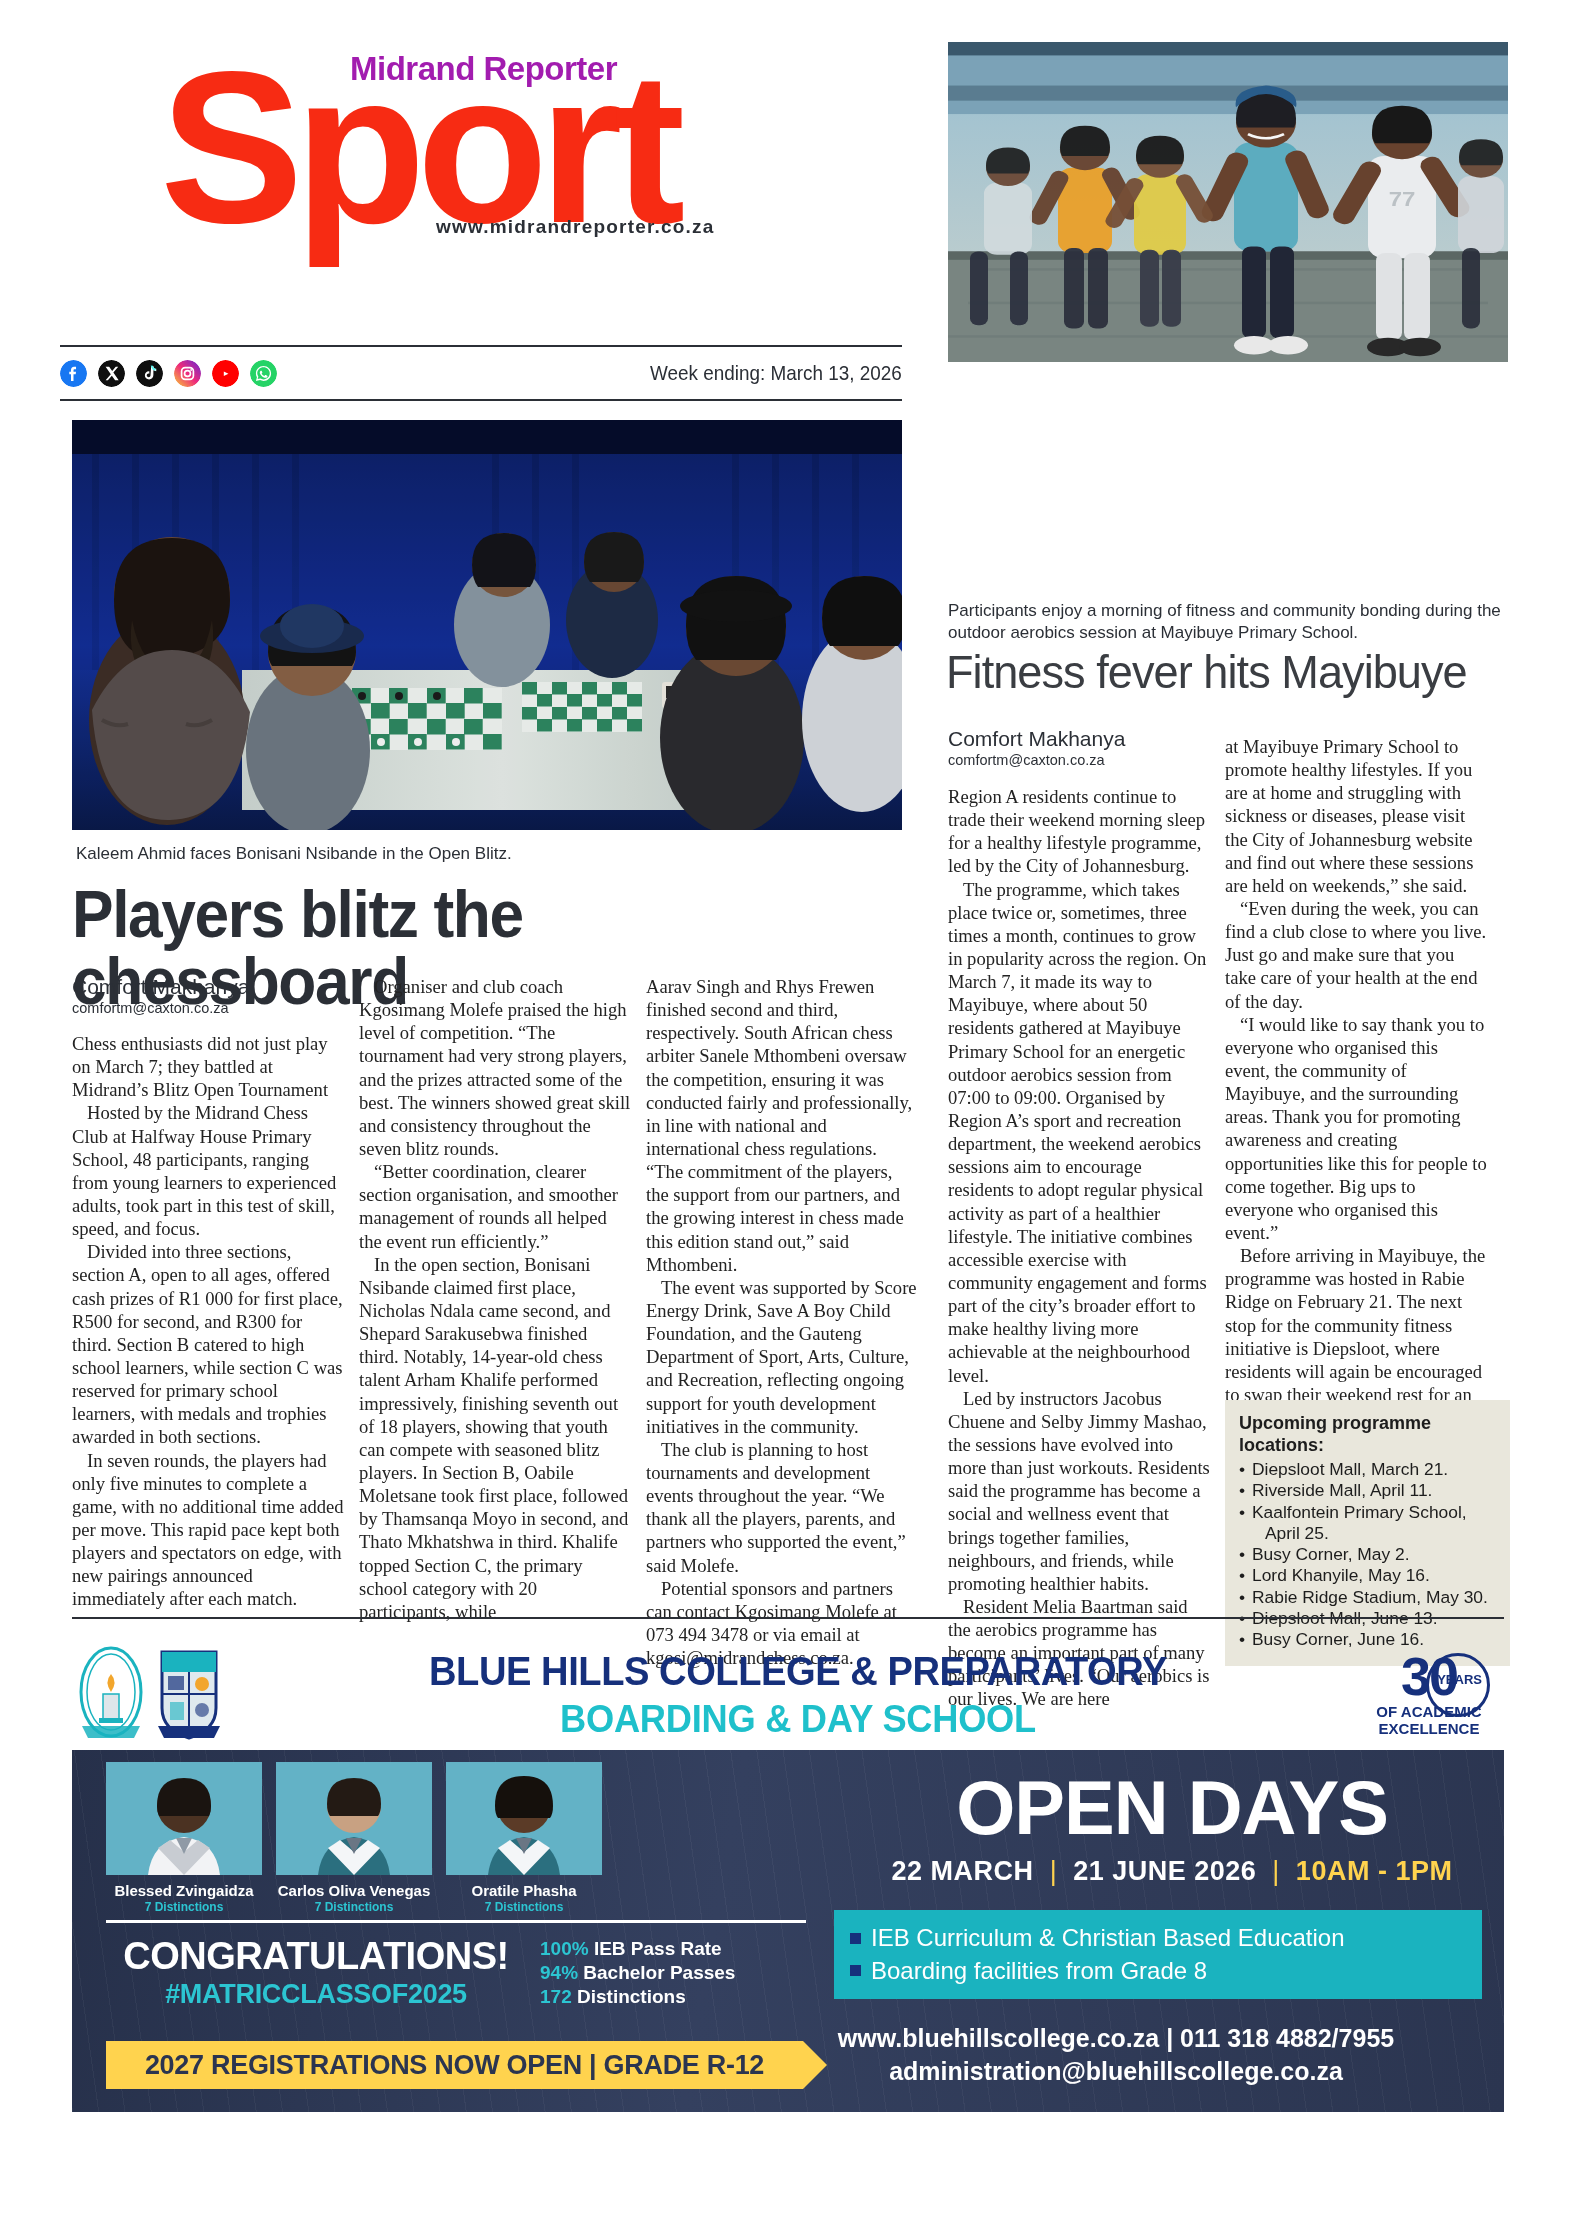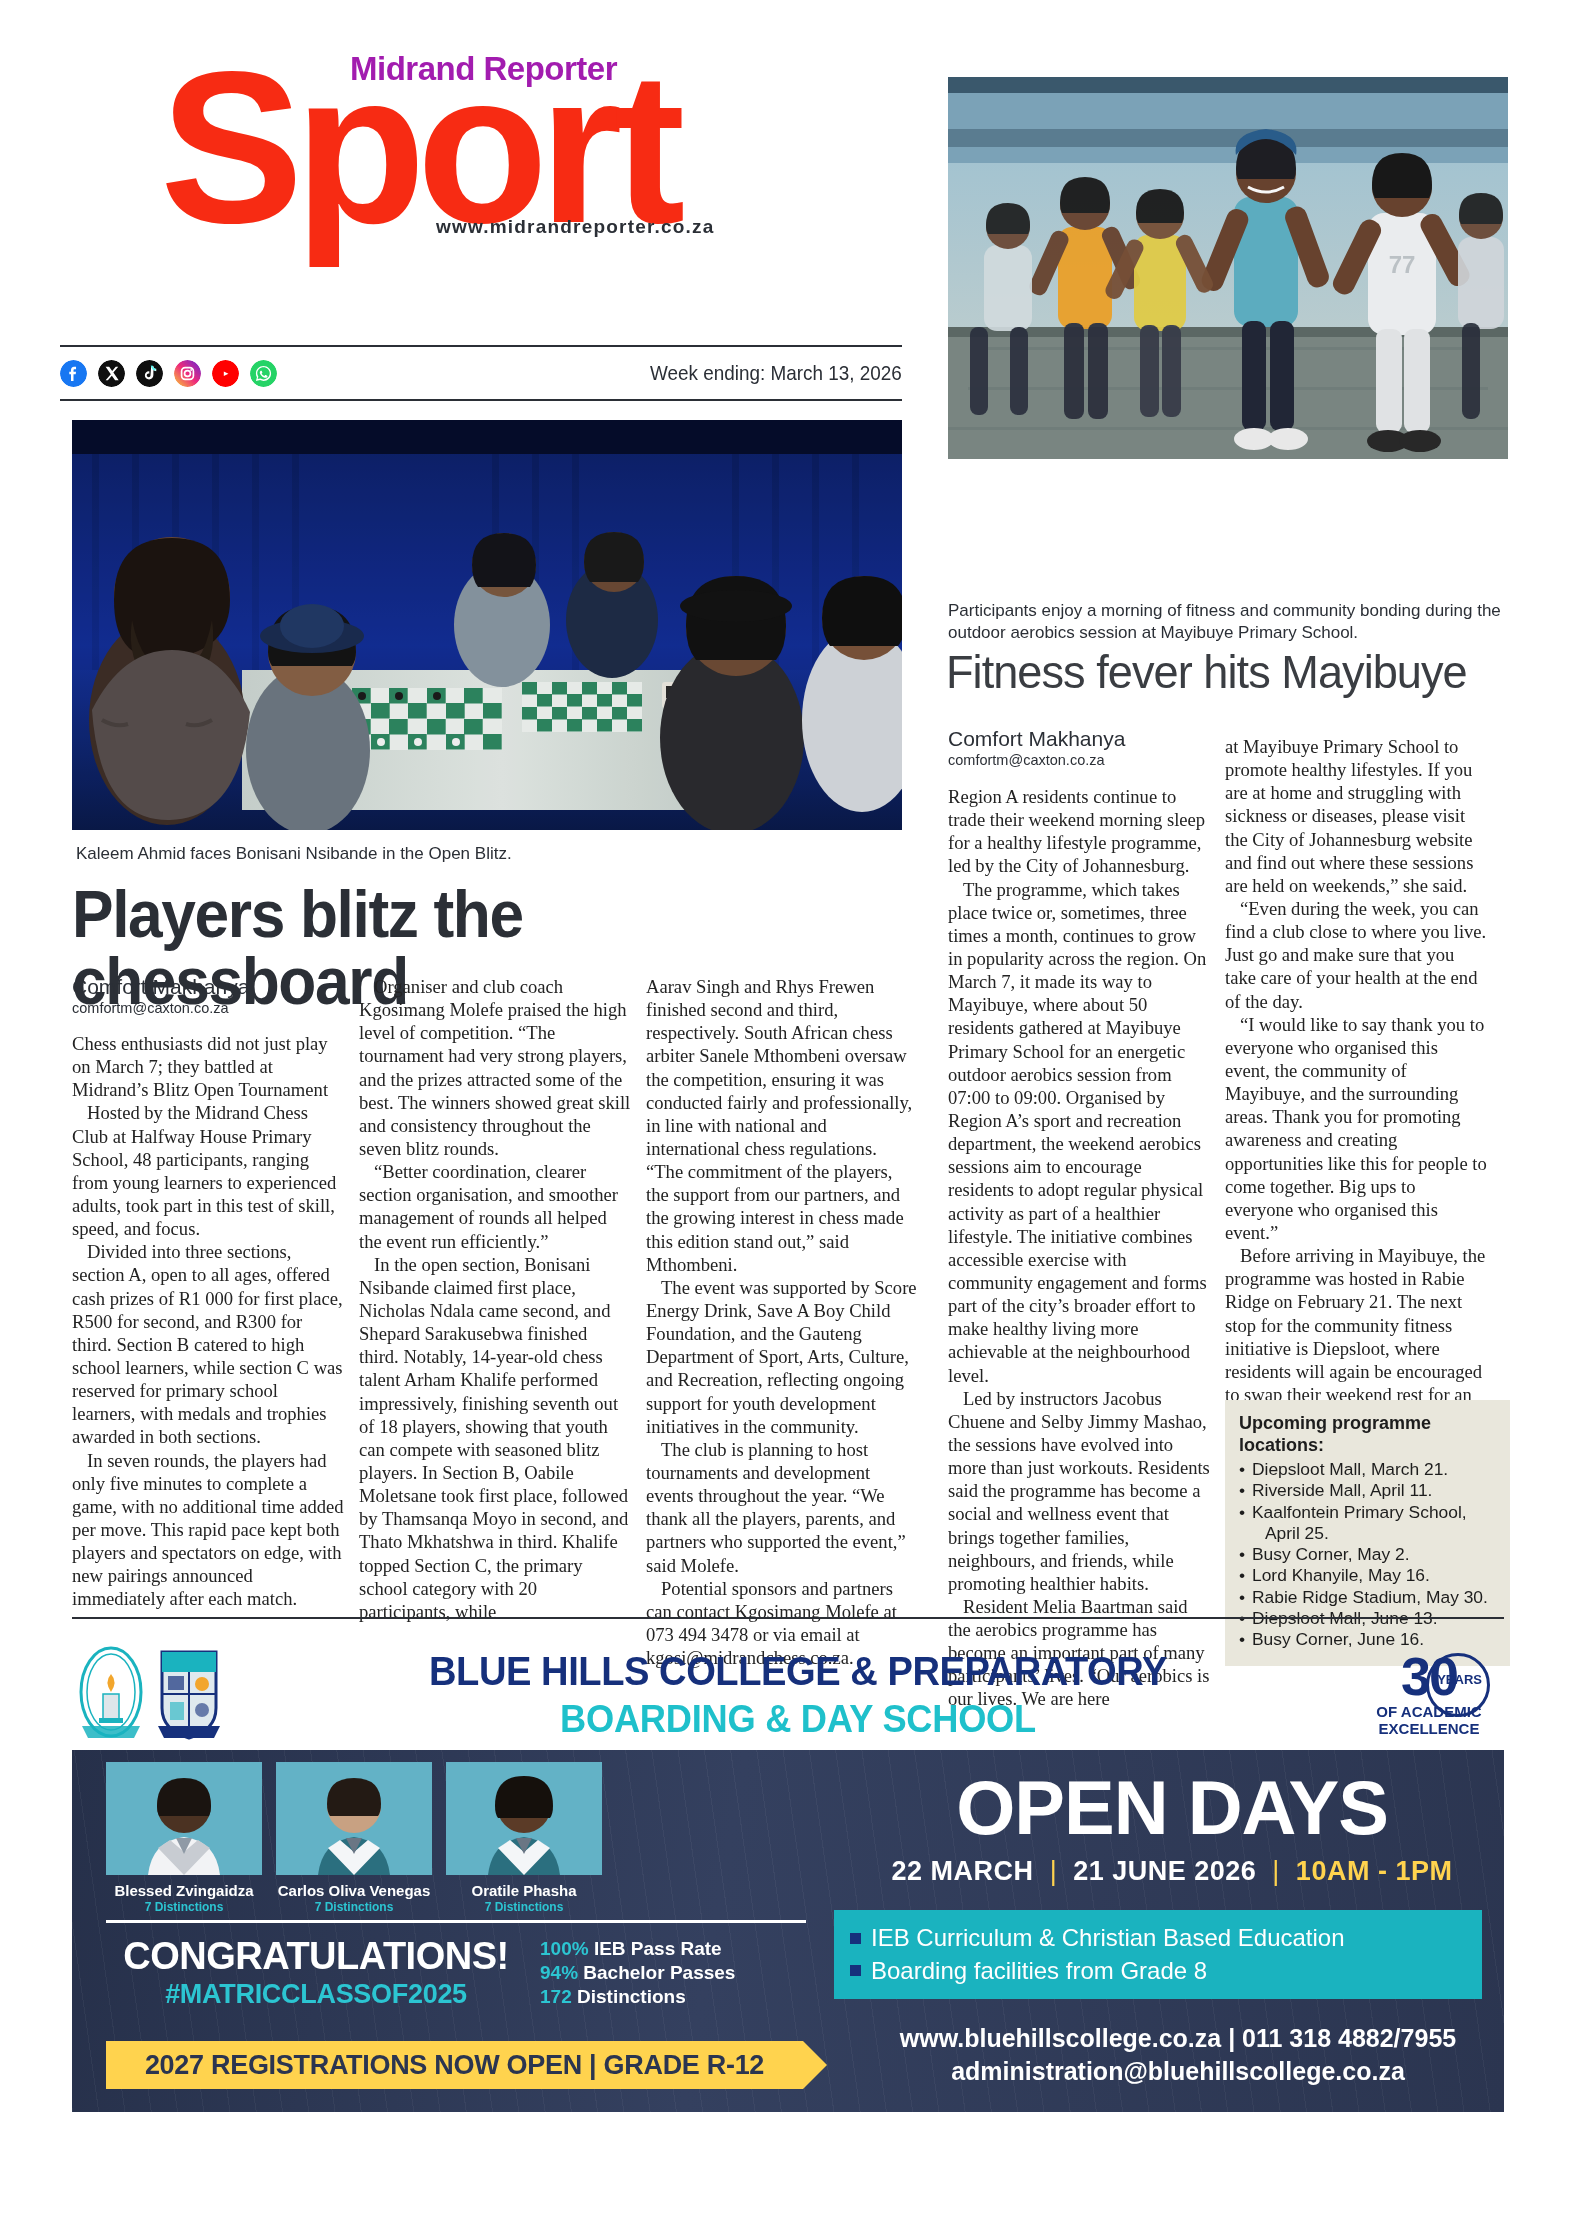--- a/index.html
+++ b/index.html
@@ -42,21 +42,21 @@
   .sic { width: 27px; height: 27px; border-radius: 50%; display: block; }
   .week-ending {
     margin-left: auto; font-size: 21px; color: #2b2f36; letter-spacing: 0px;
     font-family: "Liberation Sans", sans-serif;
     transform: scaleX(0.9); transform-origin: right center;
   }
 
   
   .photo { position: absolute; overflow: hidden; }
   .photo-chess { left: 72px; top: 420px; width: 830px; height: 410px; }
-  .photo-fitness { left: 948px; top: 42px; width: 560px; height: 382px; margin-top: 35px; }
+  .photo-fitness { left: 948px; top: 42px; width: 560px; height: 320px; }
 
   .chess-img { width: 100%; height: 100%; display: block; }
   .fit-img { width: 100%; height: 100%; display: block; }
 
   .caption {
     font-size: 17px; line-height: 1.3; color: #2b2f36;
     font-family: "Liberation Sans", sans-serif;
   }
   .cap-chess { position: absolute; left: 76px; top: 843px; width: 830px; }
   .cap-fitness { position: absolute; left: 948px; top: 600px; width: 562px; }
@@ -184,21 +184,21 @@
   .od-dates { margin-top: 10px; font-size: 27px; font-weight: bold; color: #ffffff; letter-spacing: 0.5px;
     font-family: "Liberation Sans", sans-serif; }
   .od-dates .tm { color: #ffd34e; }
   .od-dates .sep { color: #ffd34e; font-weight: normal; }
 
   .teal-block { position: absolute; left: 762px; top: 160px; width: 648px; background: #1ab3bf; padding: 12px 16px; z-index: 2; }
   .teal-block div { font-size: 24px; color: #ffffff; line-height: 1.36;
     font-family: "Liberation Sans", sans-serif; display: flex; align-items: center; gap: 10px; }
   .bullet-sq { width: 11px; height: 11px; background: #16307c; flex: 0 0 auto; }
 
-  .contact { position: absolute; left: 782px; top: 272px; width: 648px; z-index: 3; text-align: center; }
+  .contact { position: absolute; left: 720px; top: 272px; width: 648px; z-index: 3; text-align: center; }
   .contact div { font-size: 25px; font-weight: bold; color: #ffffff; line-height: 1.32;
     font-family: "Liberation Sans", sans-serif; }
 </style>
 </head>
 <body>
 
 <div class="page">
 
   <div class="masthead">
     <div class="logo-wrap">

